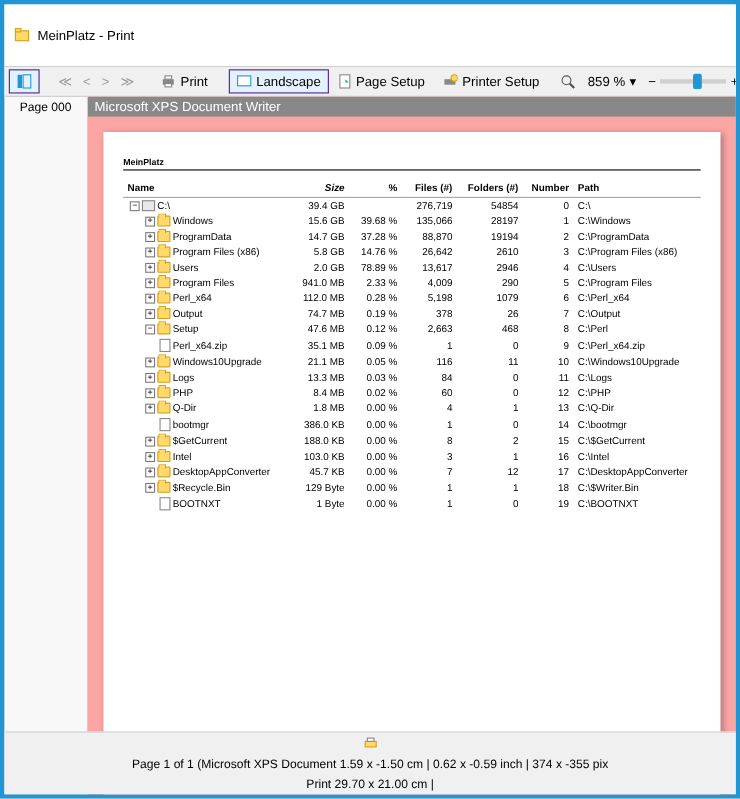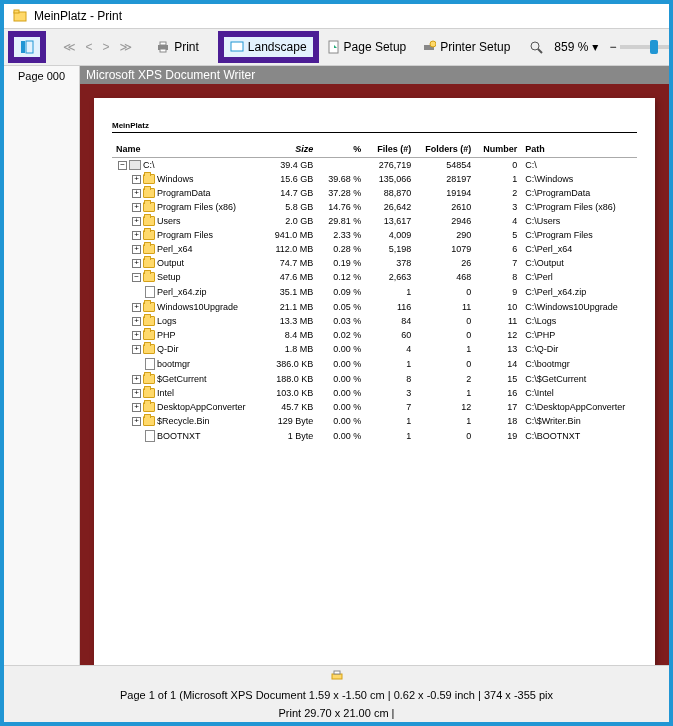--- a/index.html
+++ b/index.html
@@ -8,21 +8,21 @@
   font-size: 11px;
   background: #fff;
   width: 673px;
   height: 726px;
   border: 4px solid #2196d4;
   overflow: hidden;
   position: relative;
 }
 .titlebar {
   background: #fff;
-  padding: 4px 8px;
+  padding: 20px 8px;
   display: flex;
   align-items: center;
   gap: 6px;
   font-size: 12px;
 }
 .app-icon { width: 16px; height: 16px; display: inline-flex; align-items: center; justify-content: center;}
 .toolbar {
   background: #f0f0f0;
   border-top: 1px solid #d0d0d0;
   border-bottom: 1px solid #d0d0d0;
@@ -35,21 +35,21 @@
 .tbtn {
   padding: 3px 6px;
   display: inline-flex;
   align-items: center;
   gap: 4px;
   border: 1px solid transparent;
   cursor: pointer;
   white-space: nowrap;
 }
 .tbtn.active {
-  border: 6px solid #4c1d95;
+  border: 1px solid #4c1d95;
   background: #e3f2fd;
 }
 .sep { width: 1px; height: 20px; background: #c0c0c0; margin: 0 4px; }
 .nav-arrows { display: flex; gap: 0; }
 .nav-arrows .tbtn { padding: 3px 4px; color: #999; }
 .zoom-group { display: flex; align-items: center; gap: 4px; }
 .zoom-slider {
   width: 60px; height: 4px; background: #d0d0d0; position: relative;
 }
 .zoom-slider::after {
@@ -65,21 +65,21 @@
   writing-mode: horizontal-tb;
   background: #f8f8f8;
   border-right: 1px solid #d0d0d0;
   padding: 4px 2px;
   font-size: 11px;
   width: 76px;
   text-align: center;
 }
 .preview-wrapper {
   flex: 1;
-  background: #7f1d1d;
+  background: #fca5a5;
   padding: 0;
   position: relative;
   overflow: hidden;
 }
 .printer-label {
   background: #888;
   color: #fff;
   padding: 2px 6px;
   font-size: 12px;
 }
@@ -336,21 +336,21 @@
             <tr>
     <td>
                 <span class="tree-cell">
                   <span class="indent" style="width:14px"></span>
                   <span class="expand-box">+</span>
                   <span class="folder-icon"></span>
                   <span>Users</span>
                 </span>
               </td>
     <td class="r">2.0 GB</td>
-    <td class="r">29.81 %</td>
+    <td class="r">78.89 %</td>
     <td class="r">13,617</td>
     <td class="r">2946</td>
     <td class="r">4</td>
     <td>C:\Users</td>
             </tr>
             <tr>
     <td>
                 <span class="tree-cell">
                   <span class="indent" style="width:14px"></span>
                   <span class="expand-box">+</span>

